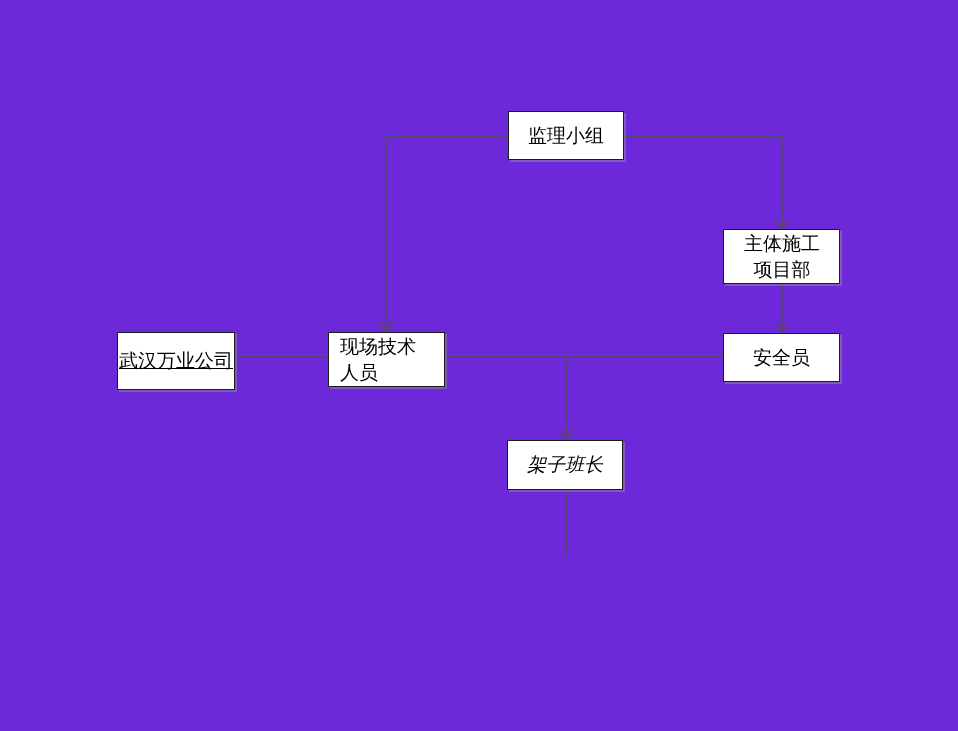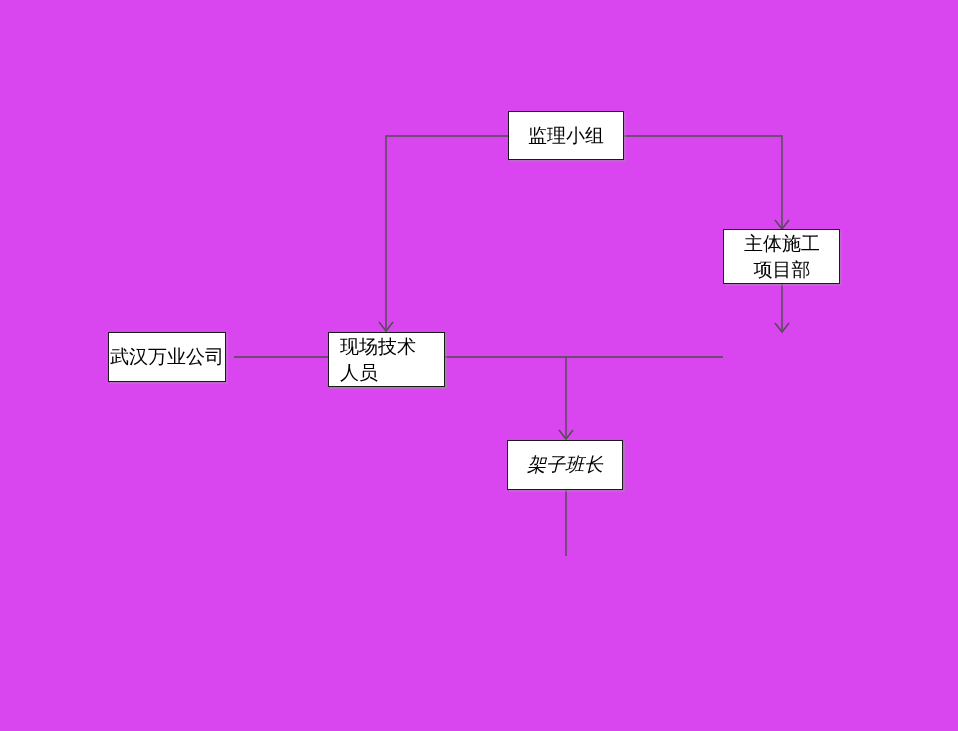--- a/index.html
+++ b/index.html
@@ -4,21 +4,21 @@
 <style>
   html, body {
     margin: 0;
     padding: 0;
     background: #ffffff;
   }
   .canvas {
     position: relative;
     width: 958px;
     height: 731px;
-    background: #d946ef;
+    background: #6d28d9;
     font-family: "Liberation Serif", "DejaVu Serif", serif;
     overflow: hidden;
   }
   .connector-layer {
     position: absolute;
     left: 0;
     top: 0;
     width: 958px;
     height: 731px;
     pointer-events: none;
@@ -40,21 +40,21 @@
     white-space: pre-line;
   }
   .node.two-line {
     justify-content: flex-start;
     text-align: left;
   }
   
   #node-supervision-group   { left: 508px; top: 111px; width: 116px; height: 49px; }
   #node-main-construction   { left: 723px; top: 229px; width: 117px; height: 55px; padding-left: 20px; text-align: center; }
   #node-safety-officer      { left: 723px; top: 333px; width: 117px; height: 49px; }
-  #node-wuhan-wanye         { left: 108px; top: 332px; width: 118px; height: 50px; }
+  #node-wuhan-wanye         { left: 117px; top: 332px; width: 118px; height: 58px; text-decoration: underline; }
   #node-site-technical      { left: 328px; top: 332px; width: 117px; height: 55px; padding-left: 11px; }
   #node-scaffold-foreman    { left: 507px; top: 440px; width: 116px; height: 50px; font-style: italic; }
   #node-scaffolder          { left: 507px; top: 556px; width: 117px; height: 49px; }
 </style>
 </head>
 <body>
 
 <div class="canvas">
 
   <svg class="connector-layer" viewBox="0 0 958 731" xmlns="http://www.w3.org/2000/svg">
@@ -82,20 +82,23 @@
 
   <div class="node" id="node-supervision-group">
     <span class="node-label">监理小组</span>
   </div>
 
   <div class="node two-line" id="node-main-construction">
     <span class="node-label">主体施工
 项目部</span>
   </div>
 
+  <div class="node" id="node-safety-officer">
+    <span class="node-label">安全员</span>
+  </div>
 
   <div class="node" id="node-wuhan-wanye">
     <span class="node-label">武汉万业公司</span>
   </div>
 
   <div class="node two-line" id="node-site-technical">
     <span class="node-label">现场技术
 人员</span>
   </div>
 

